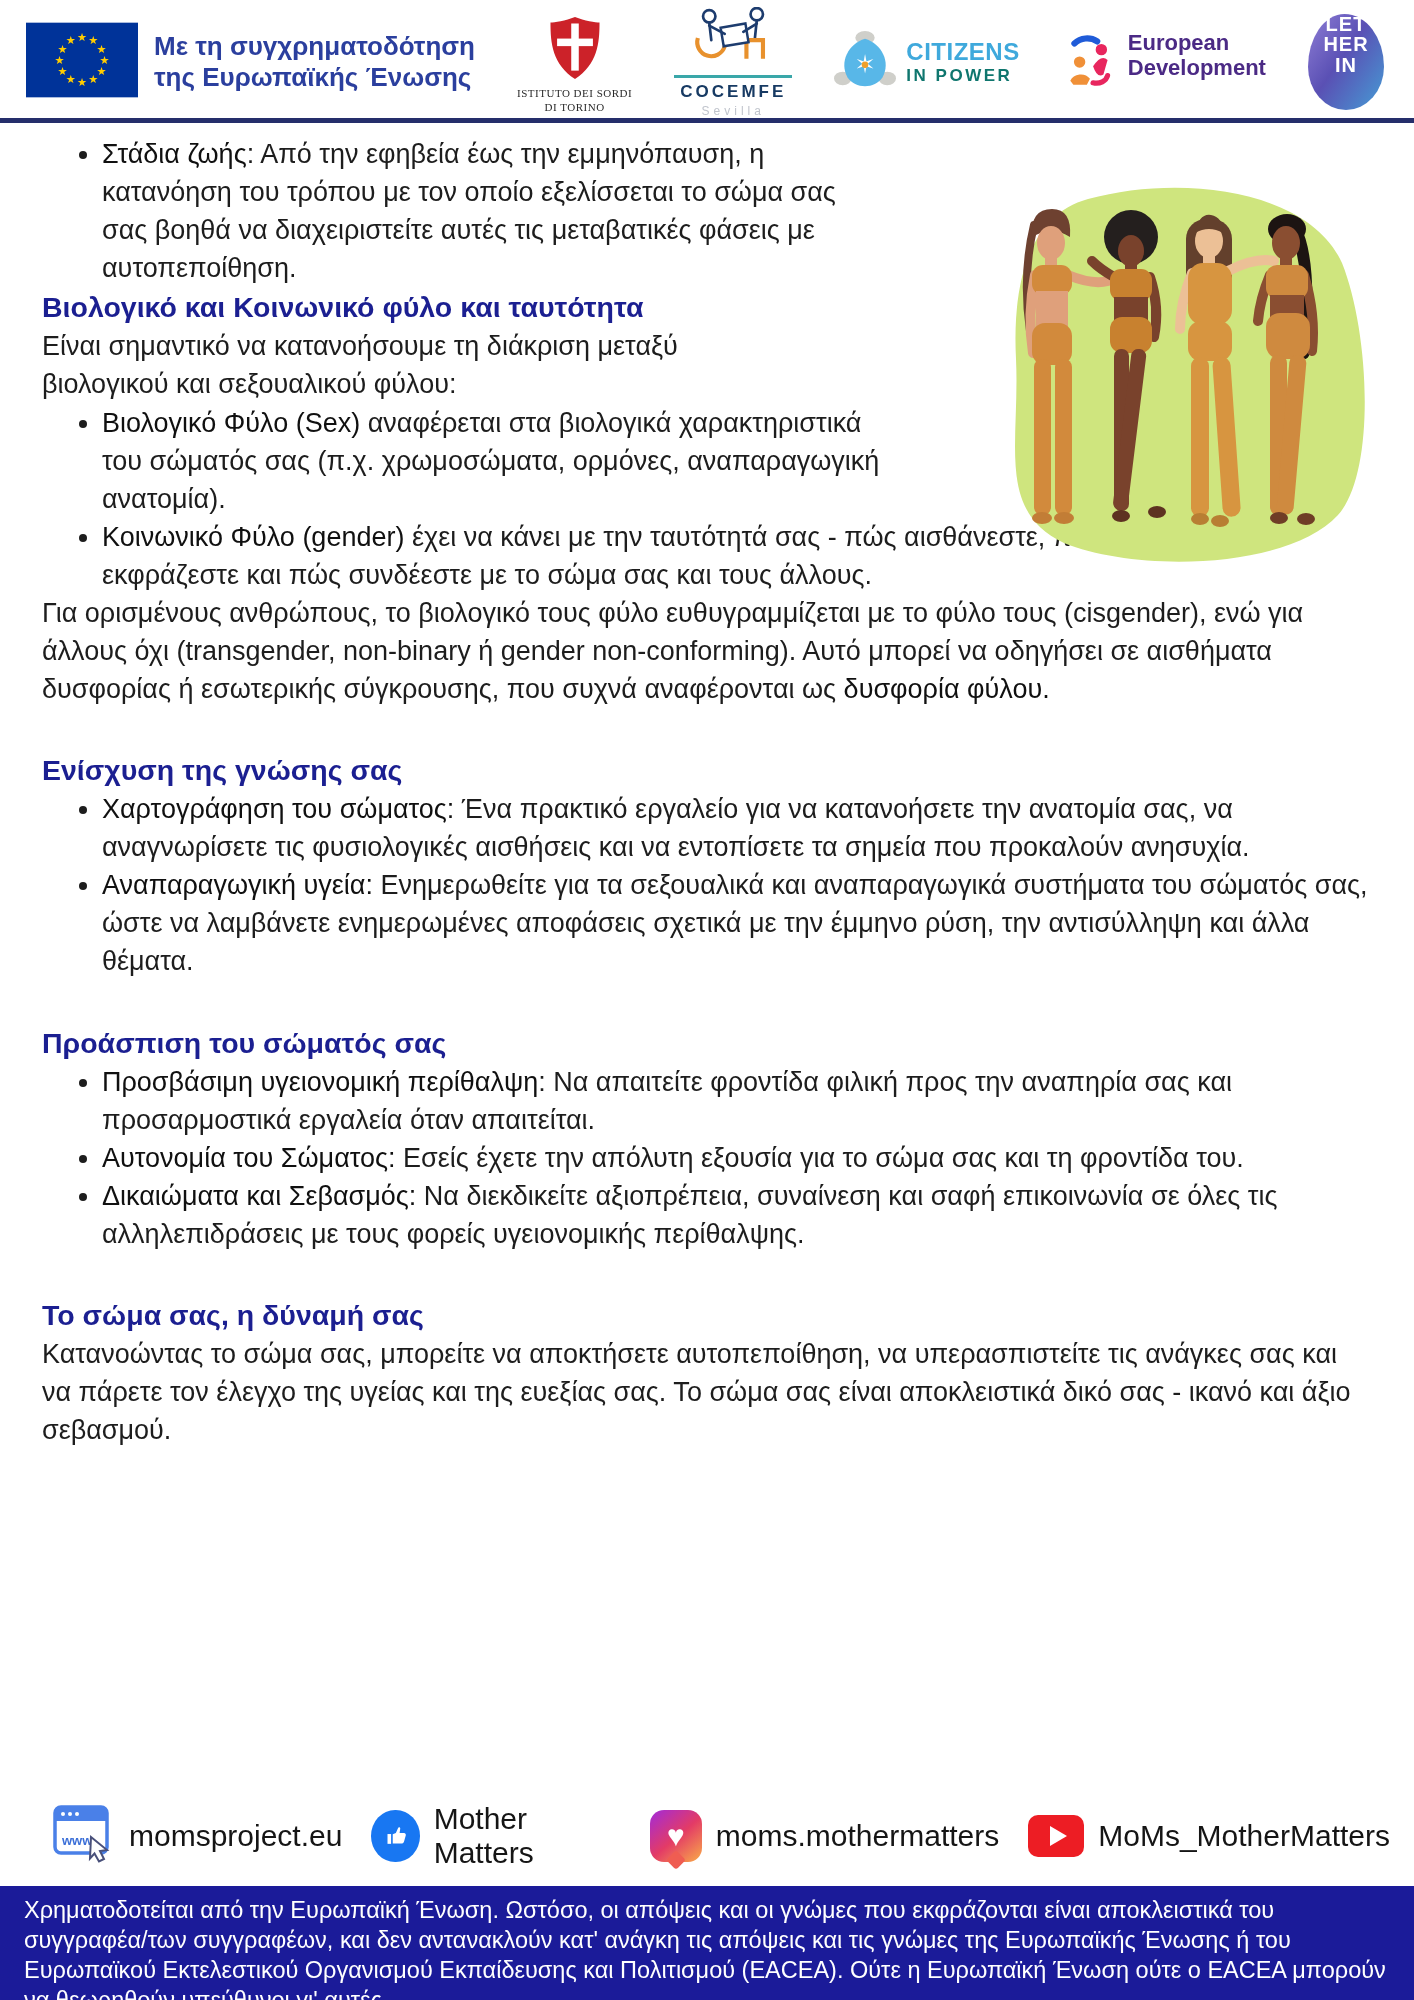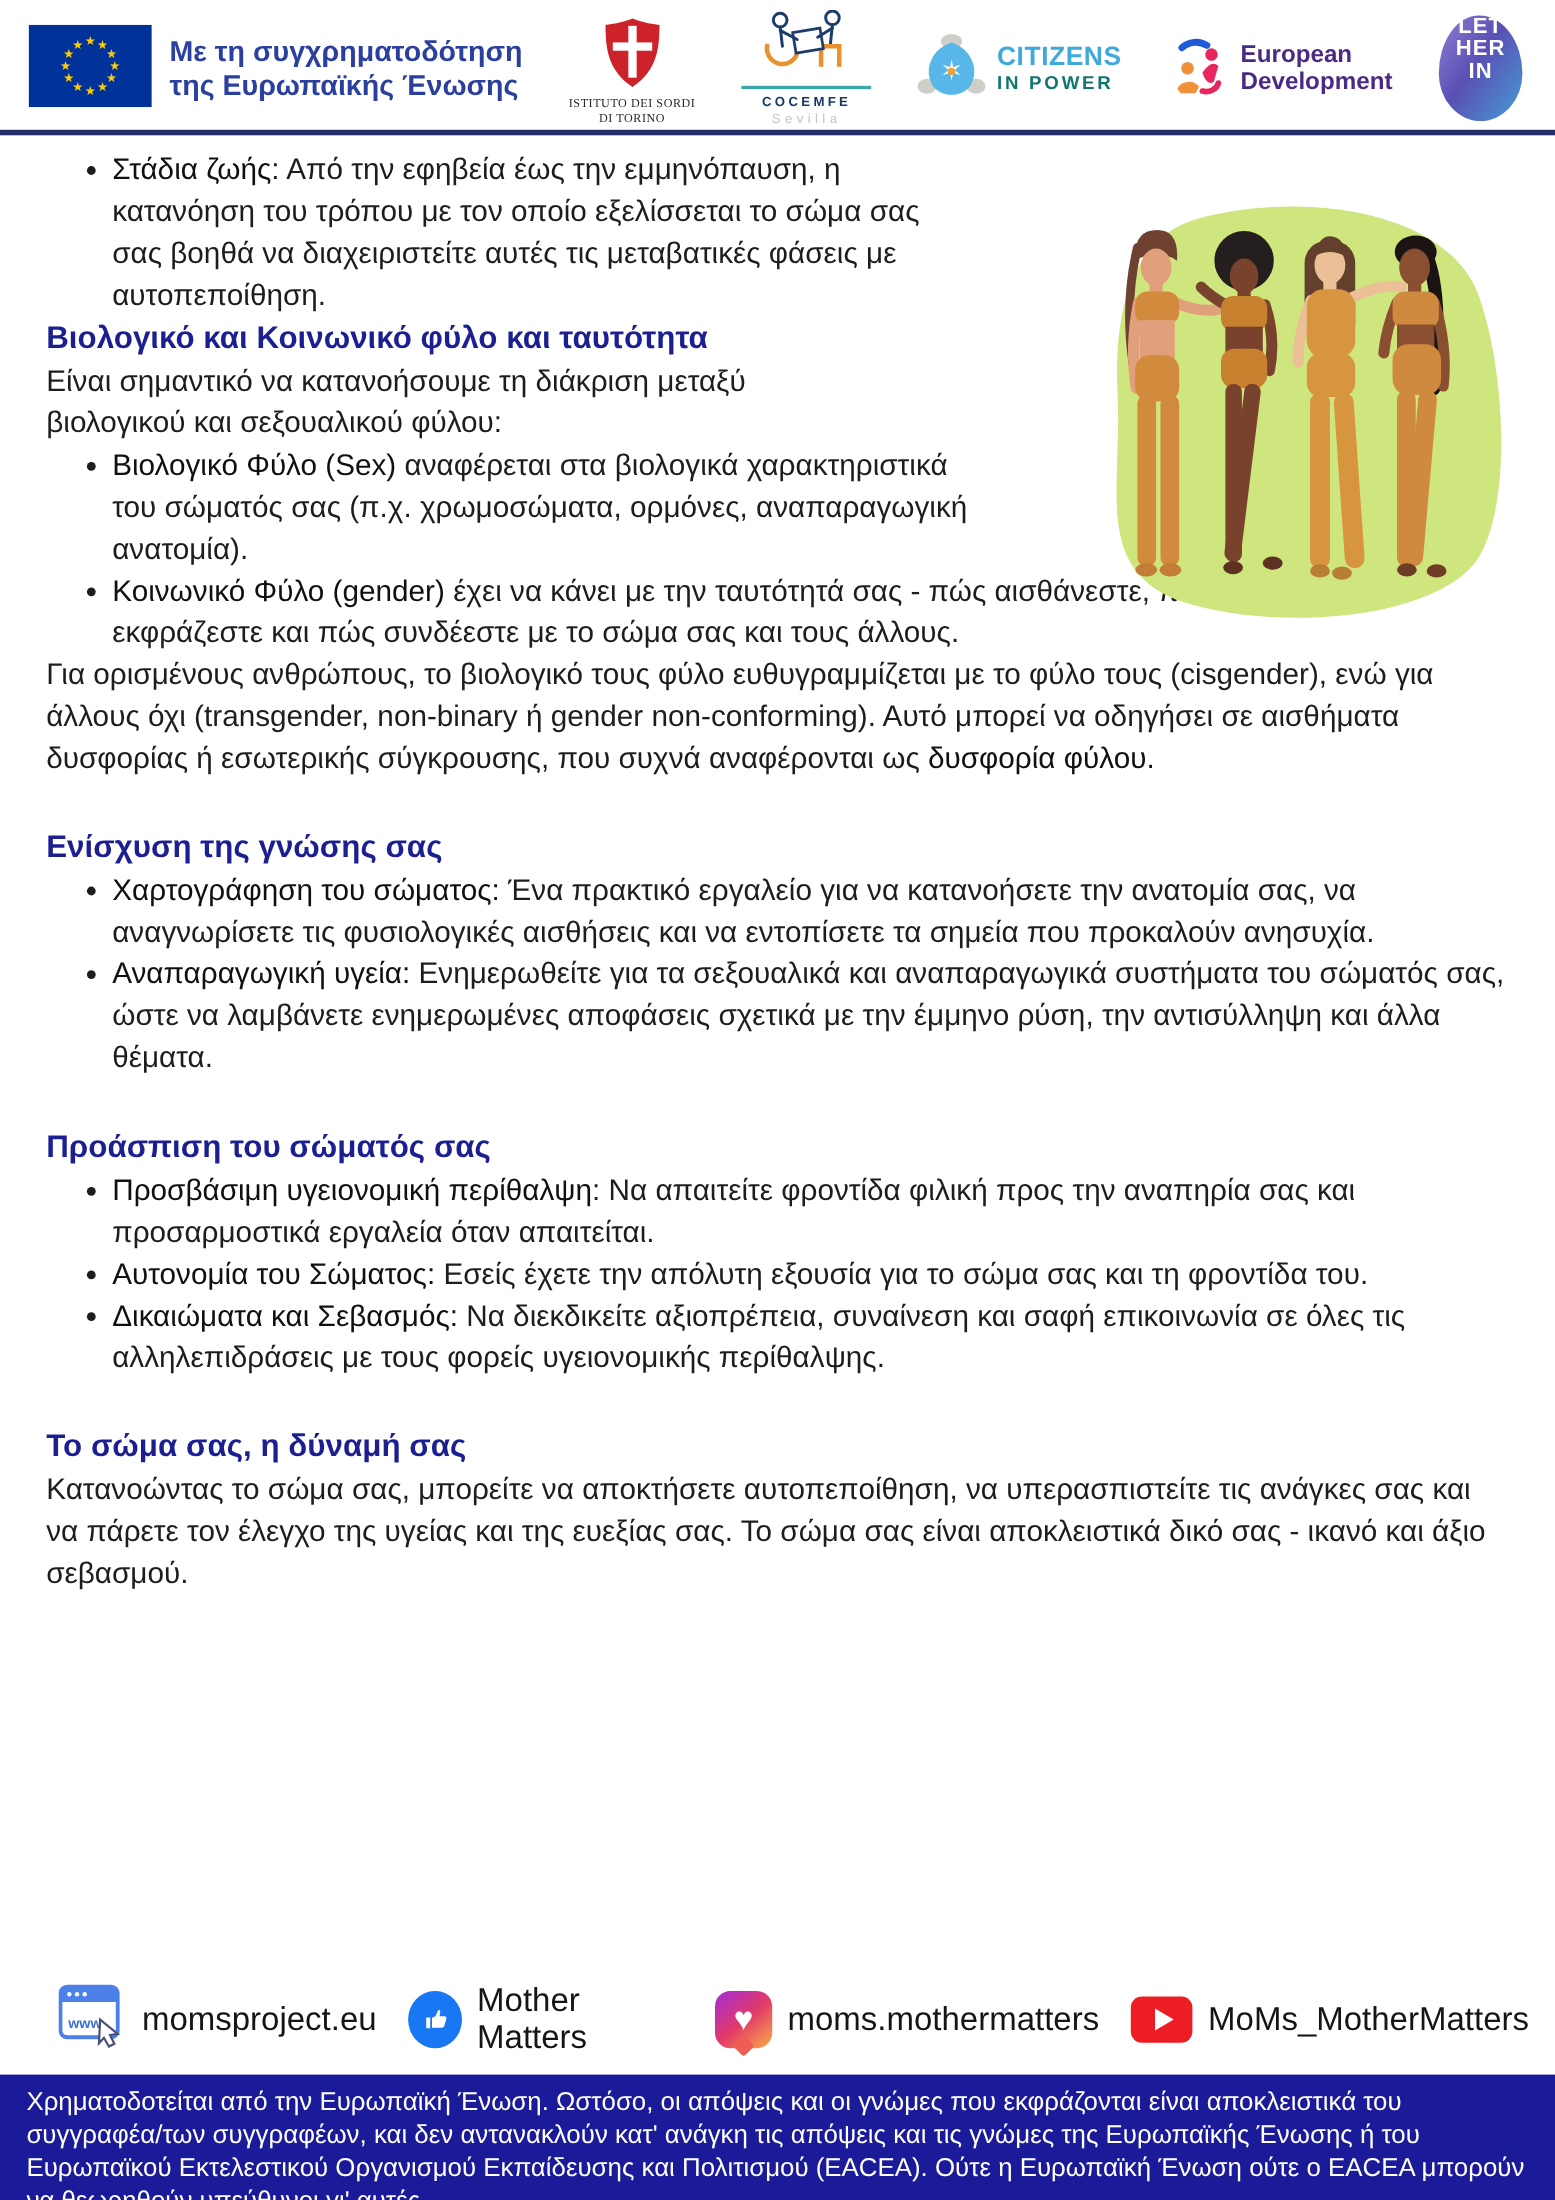--- a/index.html
+++ b/index.html
@@ -11,26 +11,26 @@
   .header {
     display:flex; align-items:center; justify-content:space-between;
     padding:12px 30px 6px 26px; height:100px;
   }
   .logo-eu { display:flex; align-items:center; gap:16px; }
   .eu-text { color:#2b3f9e; font-weight:bold; font-size:26px; line-height:1.18; }
   .logo-istituto { text-align:center; margin-top:6px; }
   .istituto-caption { font-family:"Liberation Serif", serif; font-size:11px; color:#2a2a2a; line-height:1.25; margin-top:2px; letter-spacing:.5px;}
   .logo-cocemfe { text-align:center; }
   .cocemfe-rule { height:3px; background:#3aa7a9; width:118px; margin:2px auto 4px auto; }
-  .cocemfe-name { color:#173a63; font-weight:bold; font-size:12px; letter-spacing:3px; }
+  .cocemfe-name { color:#173a63; font-weight:bold; font-size:17px; letter-spacing:3px; }
   .cocemfe-sub { color:#c0c4cc; font-size:12px; letter-spacing:4px; margin-top:2px; }
   .logo-cip { display:flex; align-items:center; gap:10px; }
   .cip-line1 { color:#3fa9dc; font-weight:bold; font-size:24px; letter-spacing:.5px; }
   .cip-line2 { color:#0f766e; font-weight:bold; font-size:17px; letter-spacing:2.5px; }
-  .logo-ed { display:flex; align-items:center; gap:8px; }
+  .logo-ed { display:flex; align-items:flex-start; gap:8px; }
   .ed-text { color:#4b2a85; font-weight:bold; font-size:22px; line-height:1.12; }
   .logo-lhi {
     width:76px; height:96px;
     border-radius:48% 52% 50% 50% / 55% 55% 45% 45%;
     background:linear-gradient(125deg,#8f7ed6 0%,#5a50b4 45%,#4796d2 95%);
     color:#fff; display:flex; flex-direction:column; align-items:center; justify-content:flex-start;
     font-weight:bold; font-size:20px; line-height:1.02; letter-spacing:1px;
   }
   .divider { height:5px; background:#252e6b; }
   

